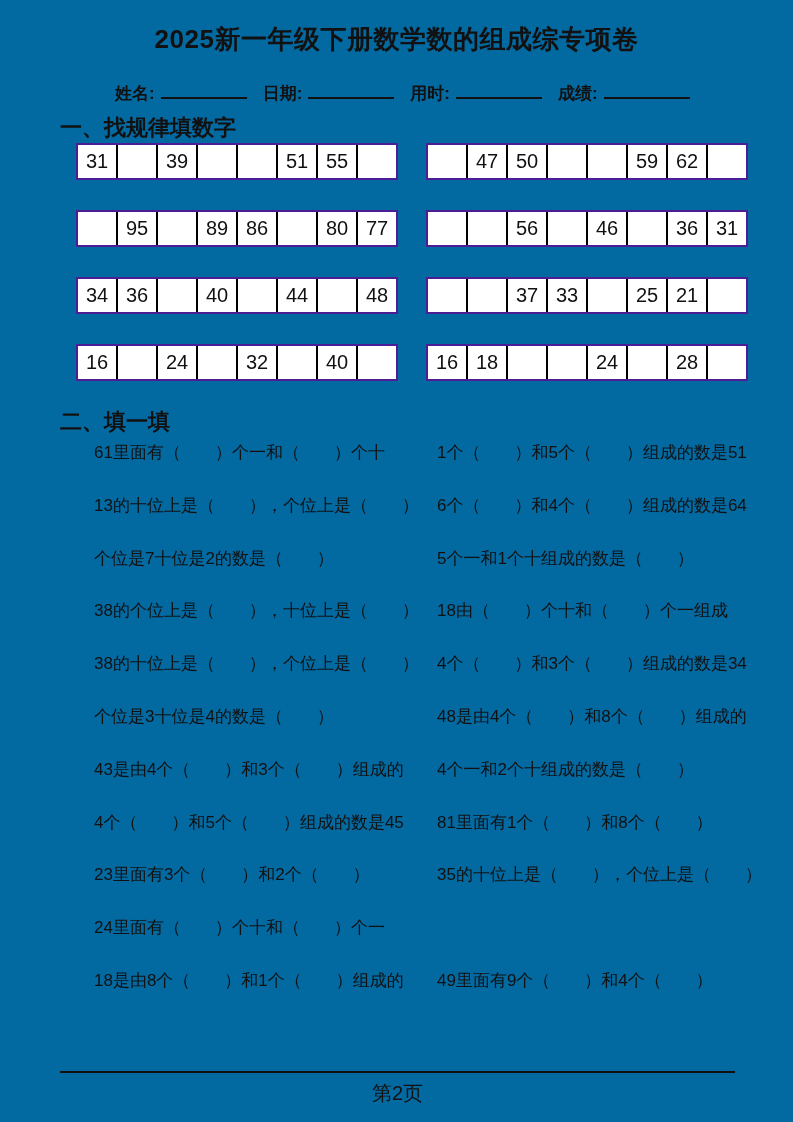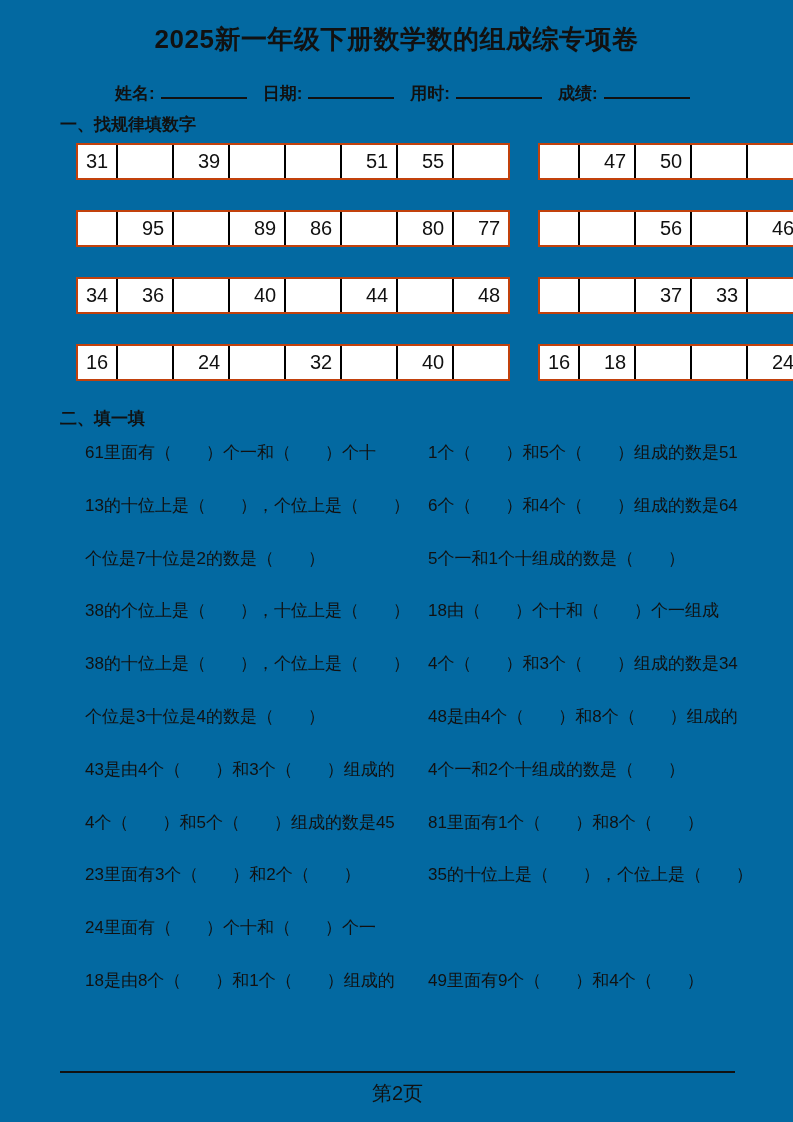--- a/index.html
+++ b/index.html
@@ -27,46 +27,45 @@
   .info-label { font-weight:bold; }
   .info-blank {
     display:inline-block;
     width:86px; height:17px;
     border-bottom:2px solid #111;
     margin:0 10px 0 6px;
     vertical-align:baseline;
   }
   .section-heading {
     position:absolute; left:60px;
-    font-size:17px; font-weight:bold;
+    font-size:22px; font-weight:bold;
   }
   #sec1-heading { top:113px; }
   #sec2-heading { top:407px; }
   .grids {
     position:absolute; top:143px; left:76px;
   }
   .grid-row { display:flex; margin-bottom:30px; }
   .number-grid {
     display:flex;
-    border:2px solid #c2410c;
+    border:2px solid #4c1d95;
     margin-right:28px;
     background:#fff;
-    gap:16px;
   }
   .number-grid:last-child { margin-right:16px; }
   .grid-cell {
     width:38px; height:33px;
     border-right:2px solid #000;
     font-size:20px; line-height:33px;
     text-align:center;
     color:#111;
   }
   .grid-cell:last-child { border-right:none; }
   .questions {
-    position:absolute; top:441px; left:85px; right:30px;
+    position:absolute; top:441px; left:94px; right:30px;
   }
   .q-row { display:flex; margin-bottom:28.8px; }
   .q-left  { width:343px; flex-shrink:0; }
   .q-left, .q-right {
     font-size:17px; line-height:24px;
     white-space:nowrap;
   }
   .footer {
     position:absolute; top:1071px; left:60px; right:58px;
     border-top:2px solid #111;

